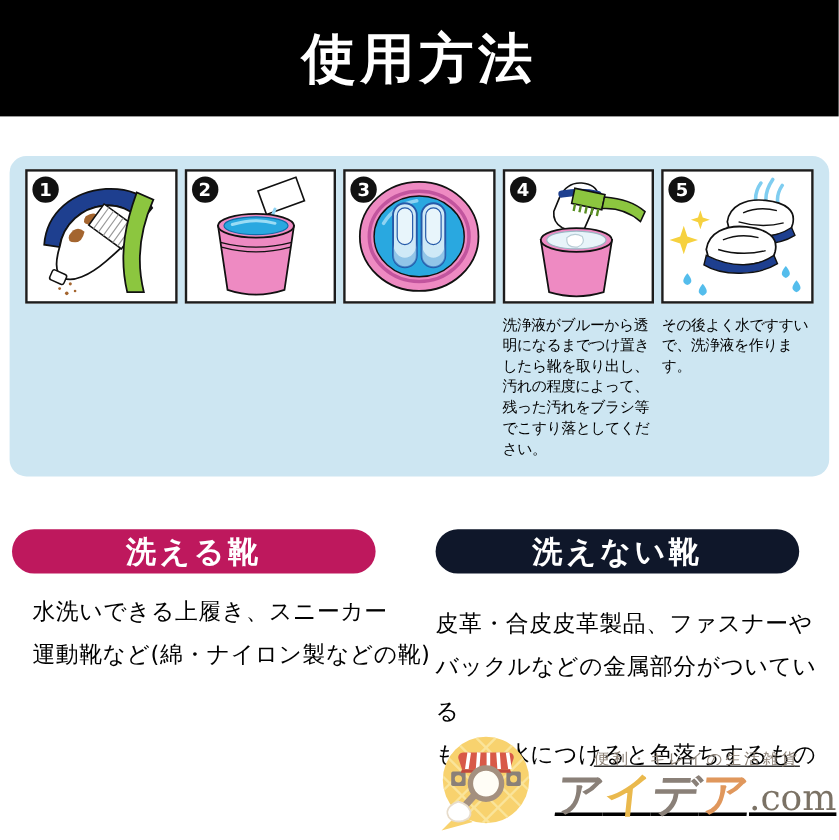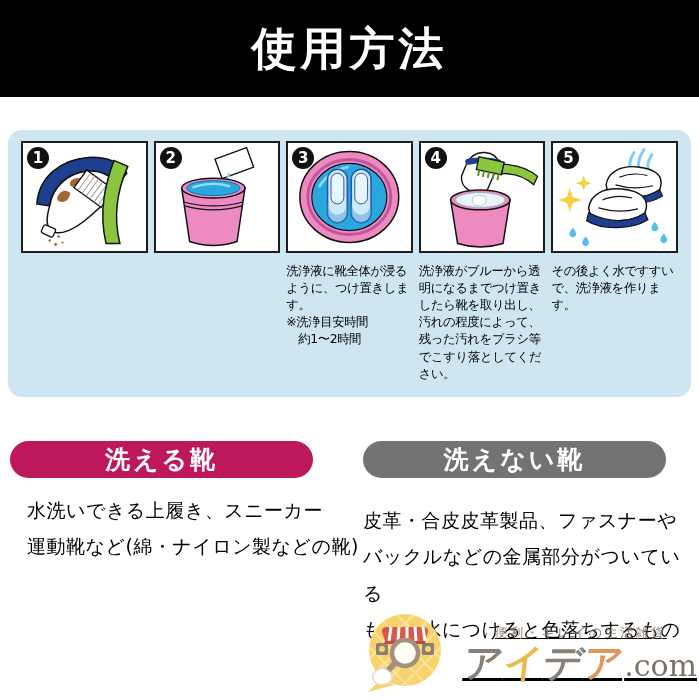--- a/index.html
+++ b/index.html
@@ -23,21 +23,21 @@
            color:#fff; border-radius:50%; display:flex; align-items:center; justify-content:center;
            font-size:15px; font-weight:bold; z-index:2; }
   .step-text { margin-top:9px; font-size:12.4px; line-height:1.38; color:#000;
                white-space:pre-line; letter-spacing:-0.4px; font-weight:500; }
 
   
   .pill { position:absolute; top:441px; height:37px; border-radius:19px; display:flex;
           align-items:center; justify-content:center; color:#fff; font-weight:bold;
           font-size:25px; letter-spacing:3px; }
   .pill.blue   { left:10px;  width:303px; background:#be185d; }
-  .pill.orange { left:363px; width:303px; background:#737373; }
+  .pill.orange { left:363px; width:303px; background:#0f172a; }
   .desc { position:absolute; font-size:19px; line-height:1.92; color:#000;
           white-space:pre-line; letter-spacing:0.5px; }
   .desc.left  { left:27px;  top:492px; width:348px; }
   .desc.right { left:363px; top:502px; width:336px; }
 
   
   .logo { position:absolute; right:2px; bottom:4px; display:flex; align-items:center; gap:16px;text-decoration:underline; }
   .logo-icon { width:86px; height:86px; flex:none; }
   .logo-text { display:flex; flex-direction:column; align-items:center; }
   .tagline { font-family:"DejaVu Serif", serif; font-size:13px; color:#8d8277;
@@ -117,23 +117,20 @@
             <rect x="43.5" y="29" width="13" height="31" rx="6.5" fill="#e8f5fb" stroke="#2559a8" stroke-width="1"></rect>
             <path d="M40,58 a10,13 0 0 0 20,0 l0,11 a10,10 0 0 1 -20,0 Z" fill="#5ea8dc" opacity="0.55"></path>
           </g>
           <g>
             <rect x="64" y="25" width="20" height="54" rx="10" fill="#cfe9f7" stroke="#2559a8" stroke-width="1.6"></rect>
             <rect x="67.5" y="29" width="13" height="31" rx="6.5" fill="#e8f5fb" stroke="#2559a8" stroke-width="1"></rect>
             <path d="M64,58 a10,13 0 0 0 20,0 l0,11 a10,10 0 0 1 -20,0 Z" fill="#5ea8dc" opacity="0.55"></path>
           </g>
         </svg>
       </div>
-      <p class="step-text">洗浄液に靴全体が浸るように、つけ置きします。
-※洗浄目安時間
-　約1〜2時間</p>
     </div>
 
     <div class="step">
       <div class="step-box">
         <span class="badge">4</span>
         <svg viewBox="0 0 124 106">
           <g transform="rotate(18 58 28)">
             <path d="M44,24 q2,-14 14,-17 q12,-3 17,6 l-3,30 q-7,7 -18,5 q-9,-2 -11,-11 Z" fill="#fff" stroke="#111" stroke-width="1.4"></path>
             <path d="M45,21 q15,-8 29,-9" stroke="#1e3f8f" stroke-width="6" fill="none" stroke-linecap="round"></path>
           </g>

